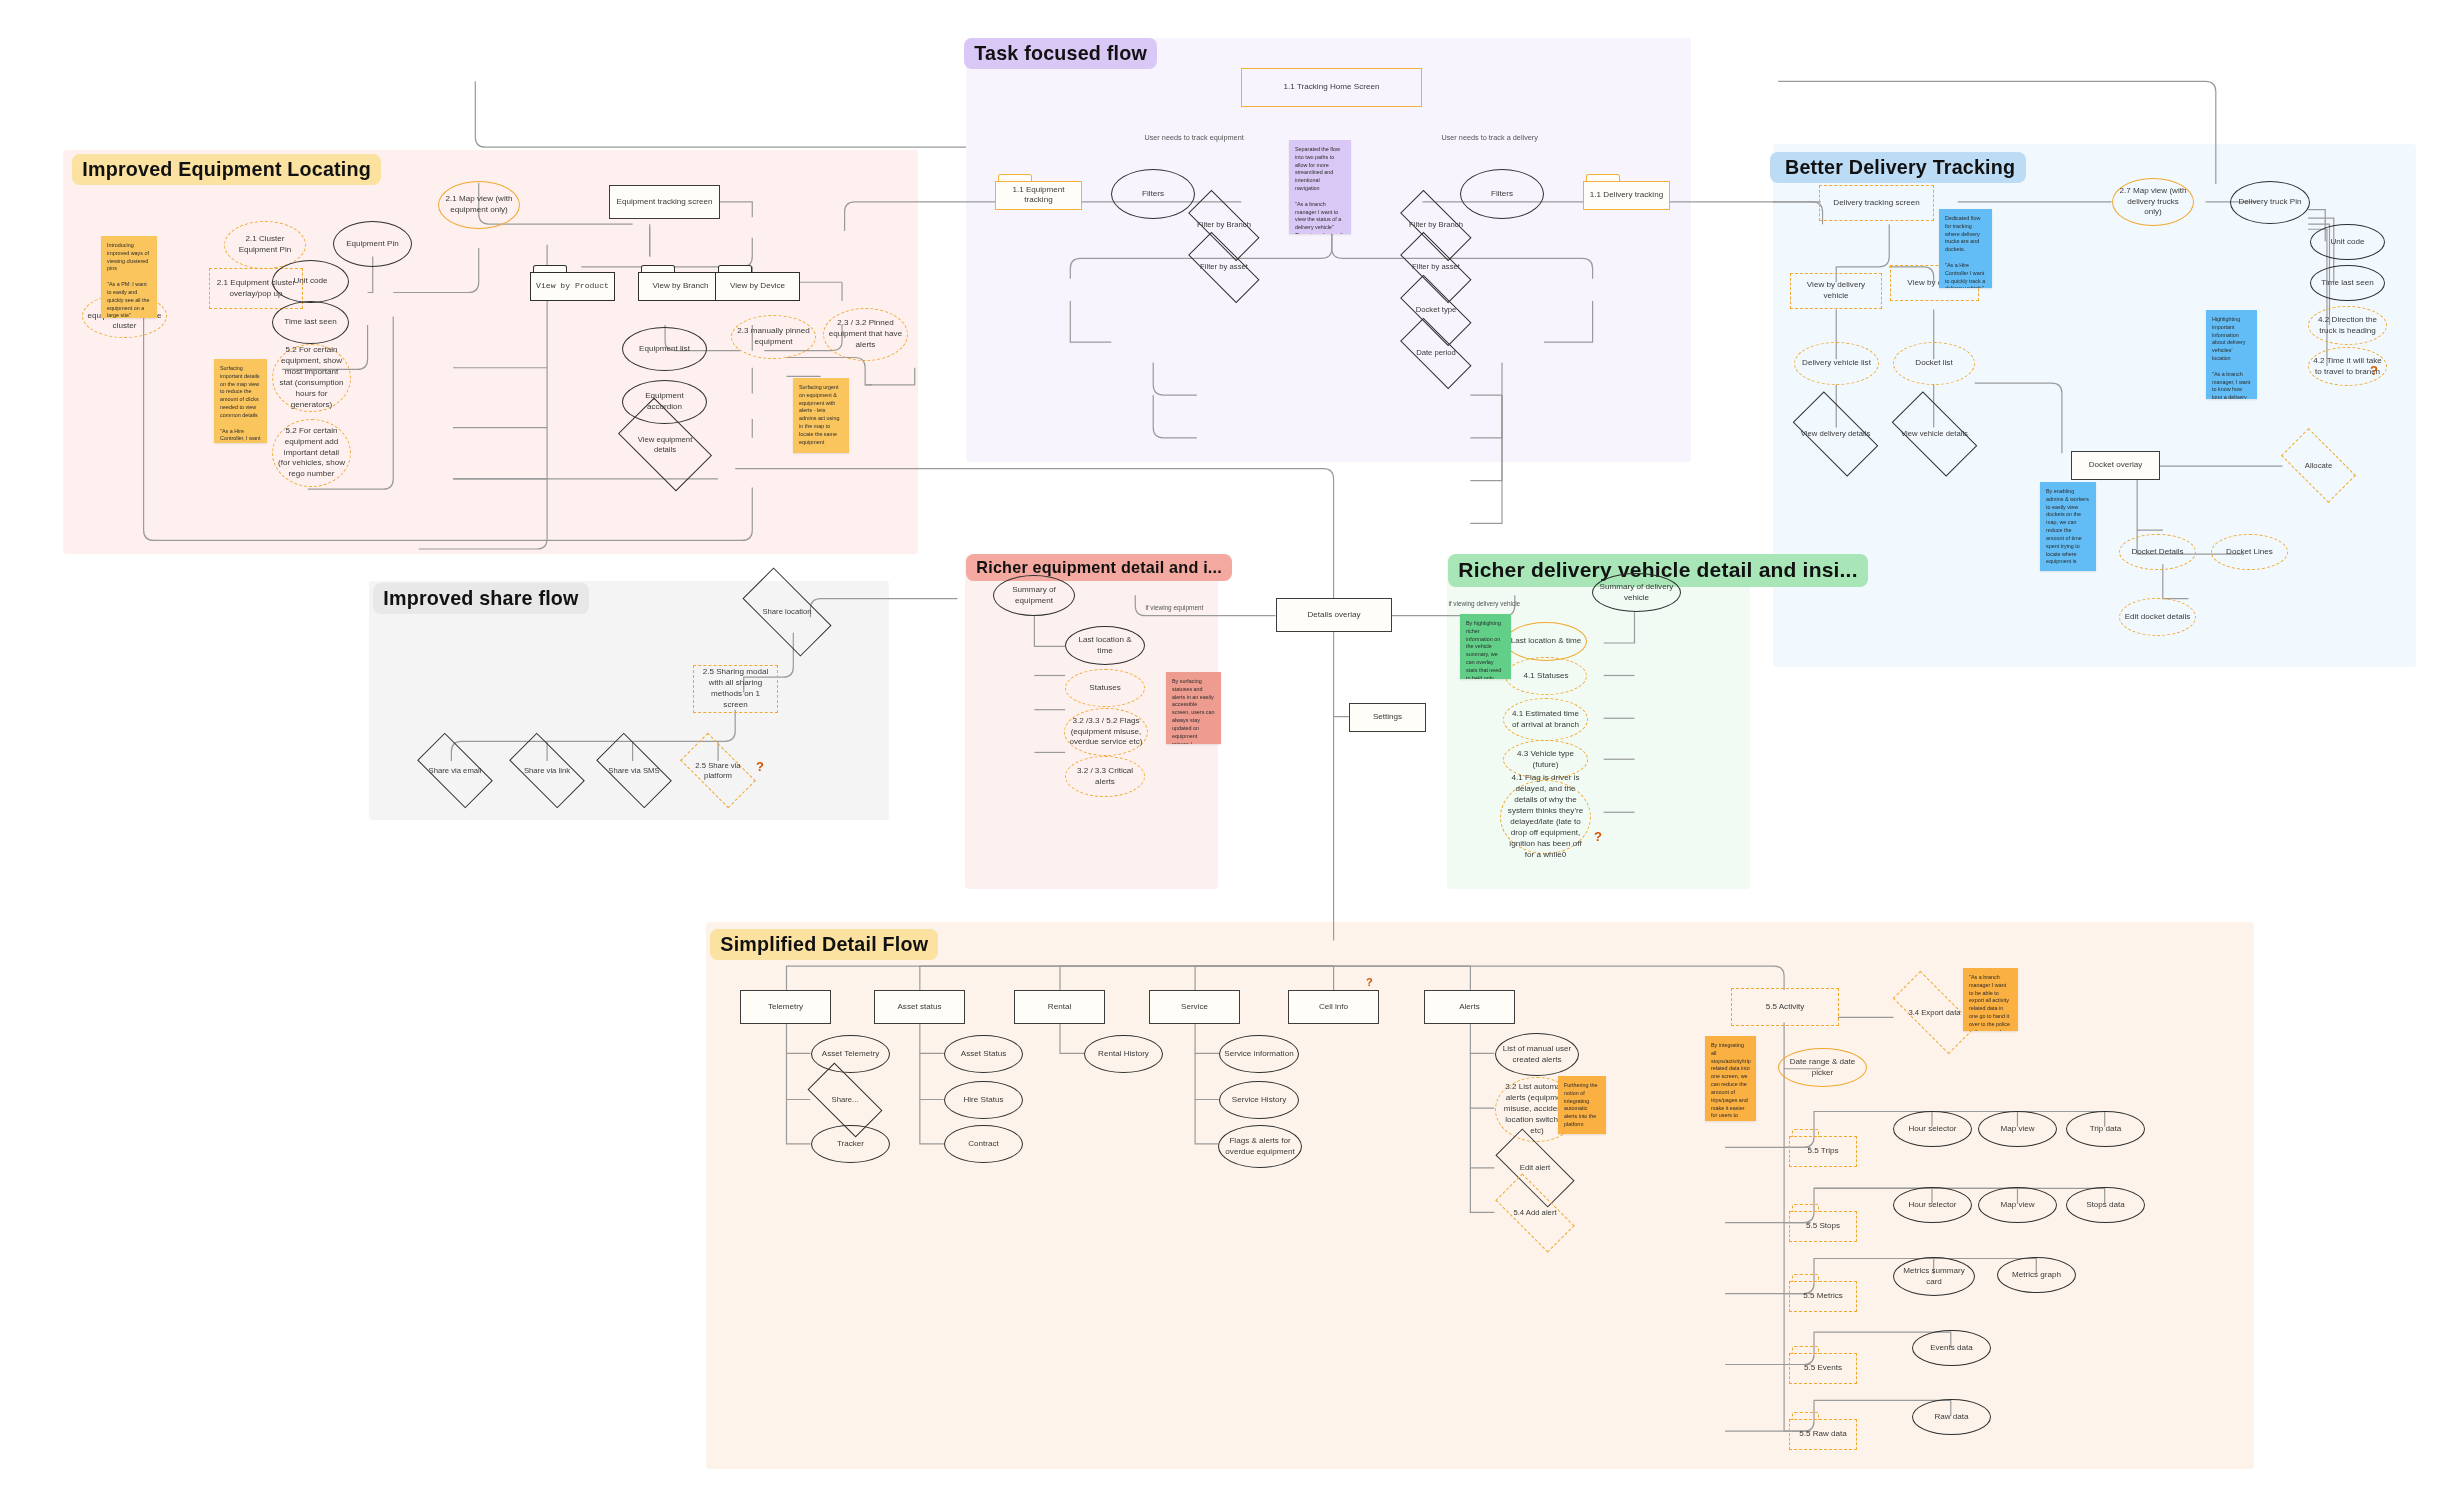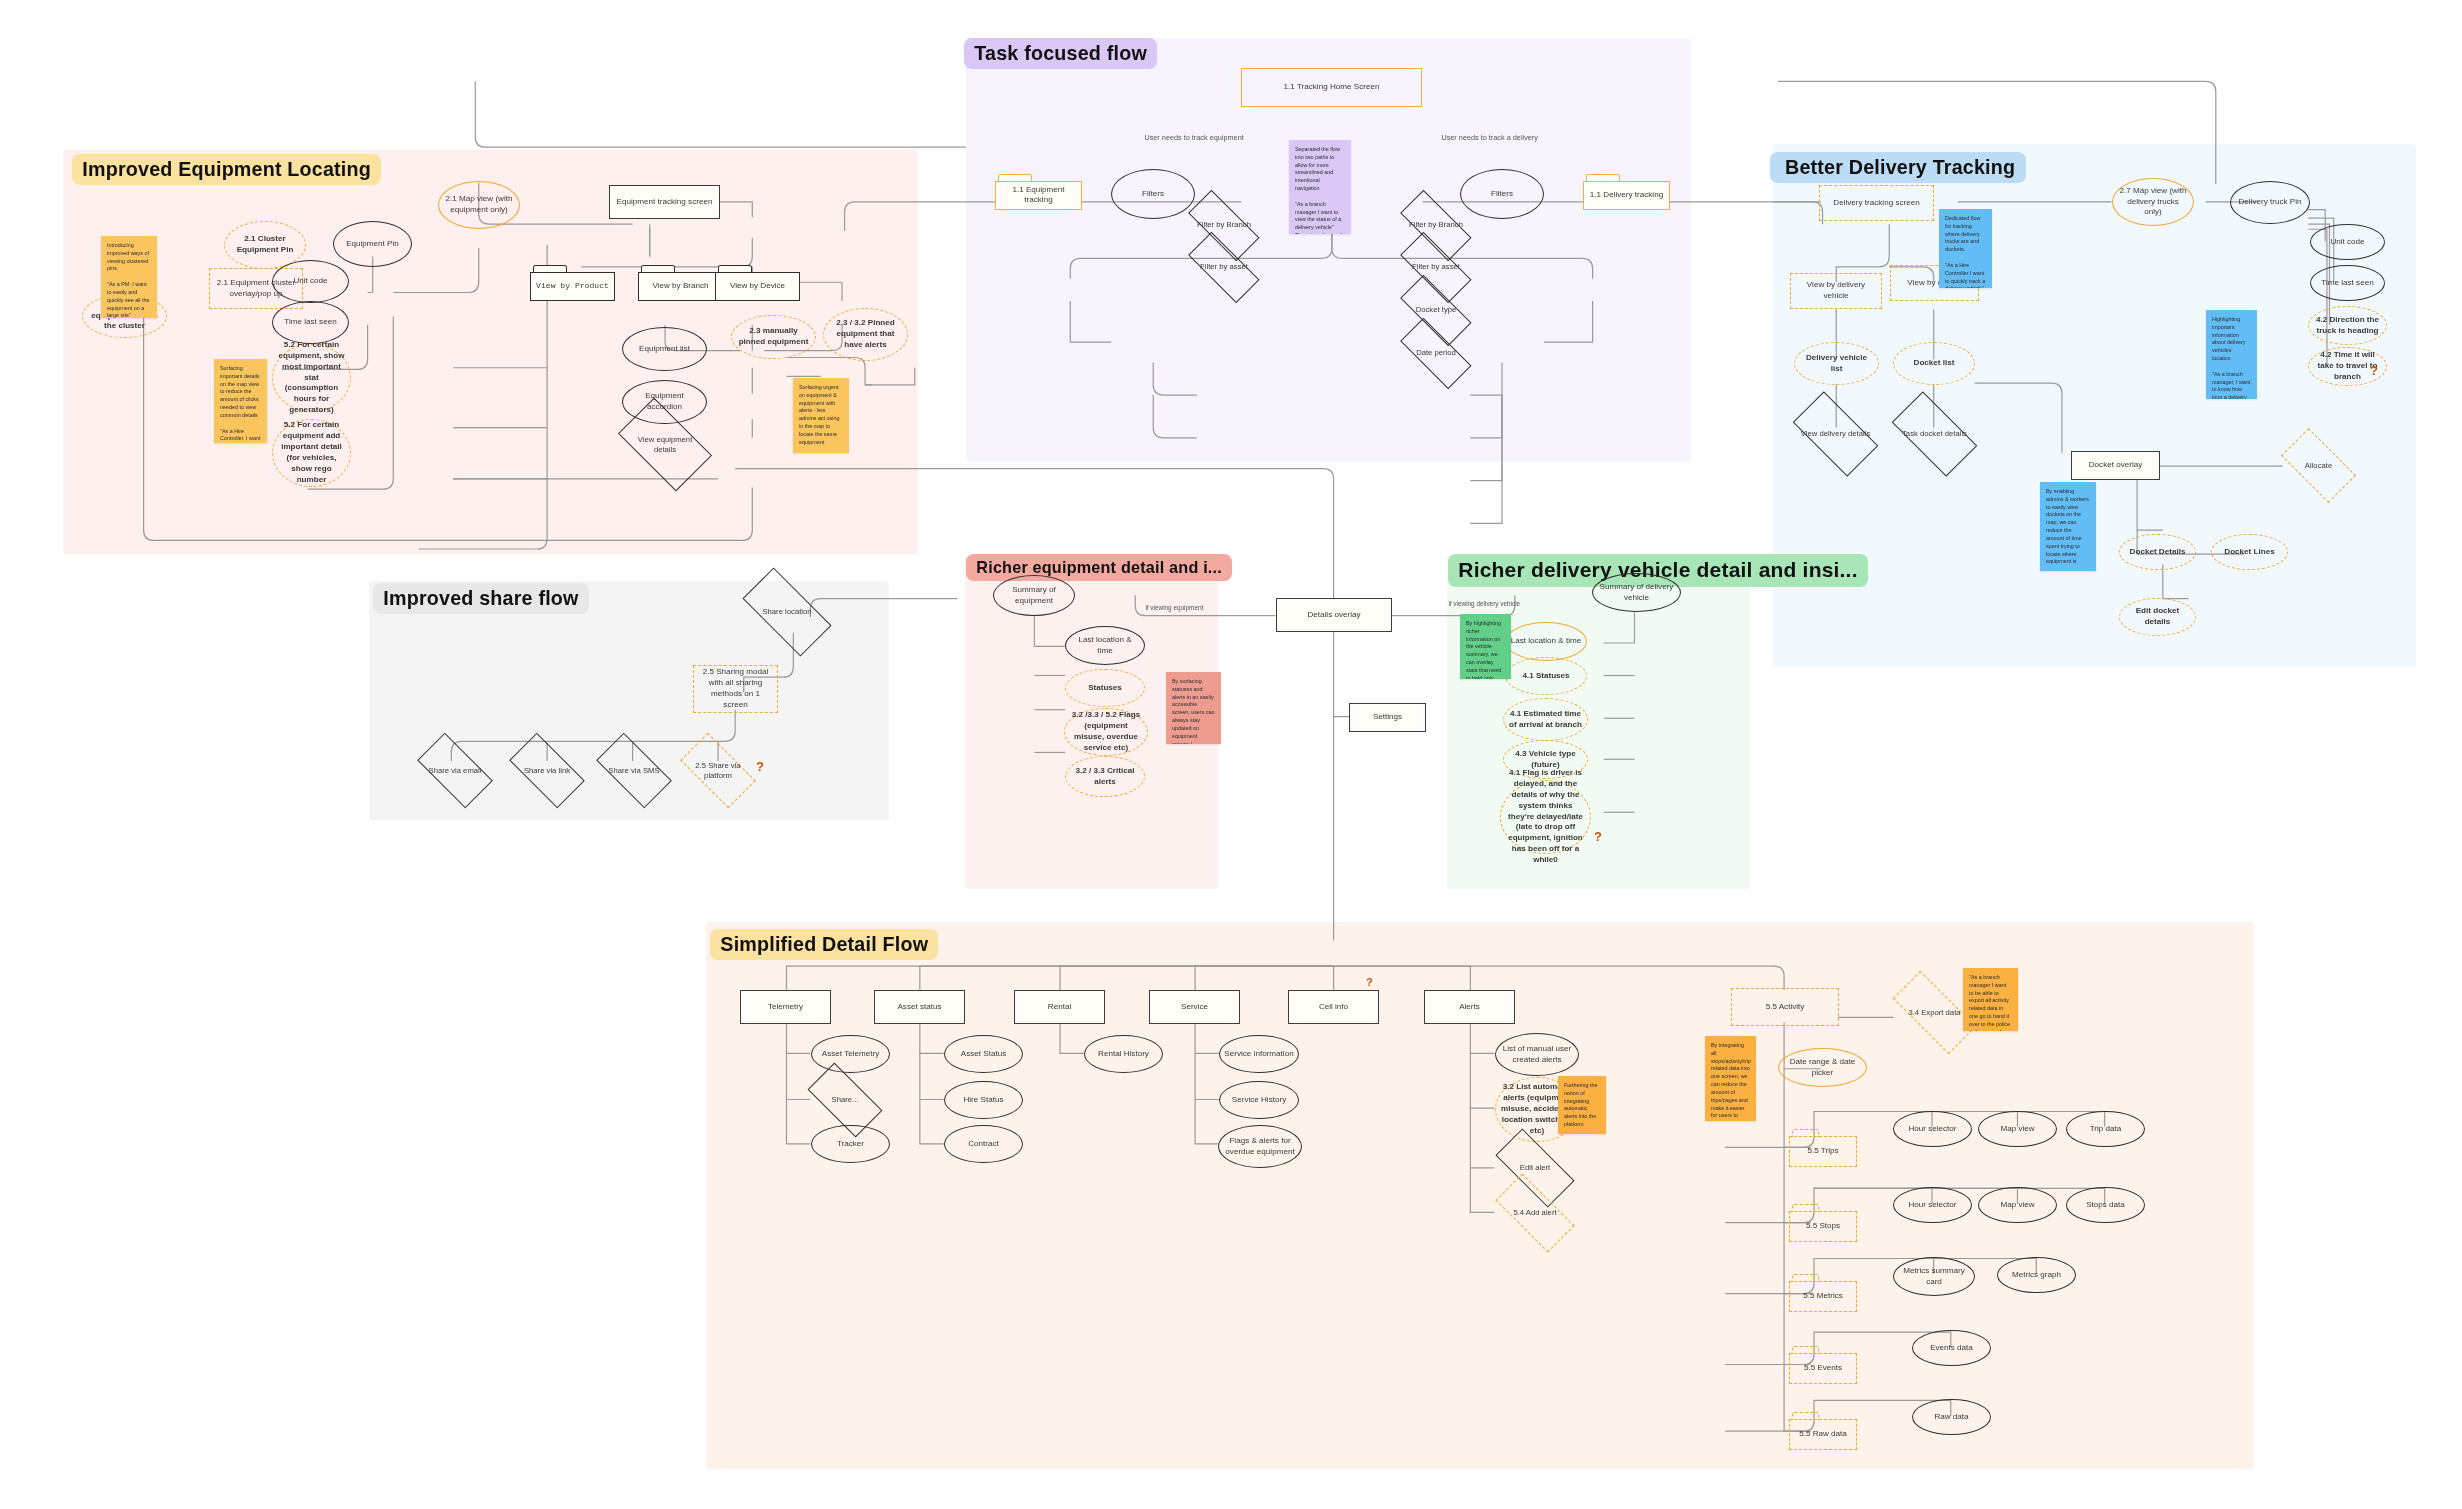--- a/index.html
+++ b/index.html
@@ -20,21 +20,21 @@
   }
 
   
   .node{
     position:absolute; display:flex; align-items:center; justify-content:center;
     text-align:center; font-size:8.1px; line-height:1.35; color:#3a3a3a;
     padding:2.6px 4.3px; word-break:break-word;
   }
   .rect{ border:1.4px solid #3c3c3c; background:#fffdf7; }
   .oval{ border:1.4px solid #2f2f2f; border-radius:50%; background:transparent; }
-  .oval.dash{ border:1.4px dashed #f0a830;font-weight:bold; }
+  .oval.dash{ border:1.4px dashed #f0a830; }
   .oval.solidorange{ border:1.4px solid #f0a830; }
   .rect.dash{ border:1.4px dashed #f0a830; background:transparent; }
   .rect.orange{ border:1.4px solid #f3b13c; background:transparent; }
 
   .diamond{ position:absolute; }
   .diamond .dbox{
     position:absolute; inset:0; border:1.4px solid #2f2f2f;
     transform:rotate(45deg); transform-origin:center;
   }
   .diamond.dash .dbox{ border:1.4px dashed #f0a830; }
@@ -342,21 +342,21 @@
 
   <div class="node oval dash" style="left:1794px;top:342px;width:85px;height:43px;">Delivery vehicle list</div>
   <div class="node oval dash" style="left:1893px;top:342px;width:82px;height:43px;">Docket list</div>
 
   <div class="diamond" style="left:1797px;top:412px;width:77px;height:44px;">
     <div class="dbox"></div>
     <div class="dlabel">View delivery details</div>
   </div>
   <div class="diamond" style="left:1896px;top:412px;width:77px;height:44px;">
     <div class="dbox"></div>
-    <div class="dlabel">Task docket details</div>
+    <div class="dlabel">View vehicle details</div>
   </div>
 
   <div class="node rect" style="left:2071px;top:451px;width:89px;height:29px;">Docket overlay</div>
   <div class="diamond dash" style="left:2285px;top:446px;width:67px;height:39px;">
     <div class="dbox"></div>
     <div class="dlabel">Allocate</div>
   </div>
 
   <div class="node oval dash" style="left:2119px;top:534px;width:77px;height:36px;">Docket Details</div>
   <div class="node oval dash" style="left:2211px;top:534px;width:77px;height:36px;">Docket Lines</div>

